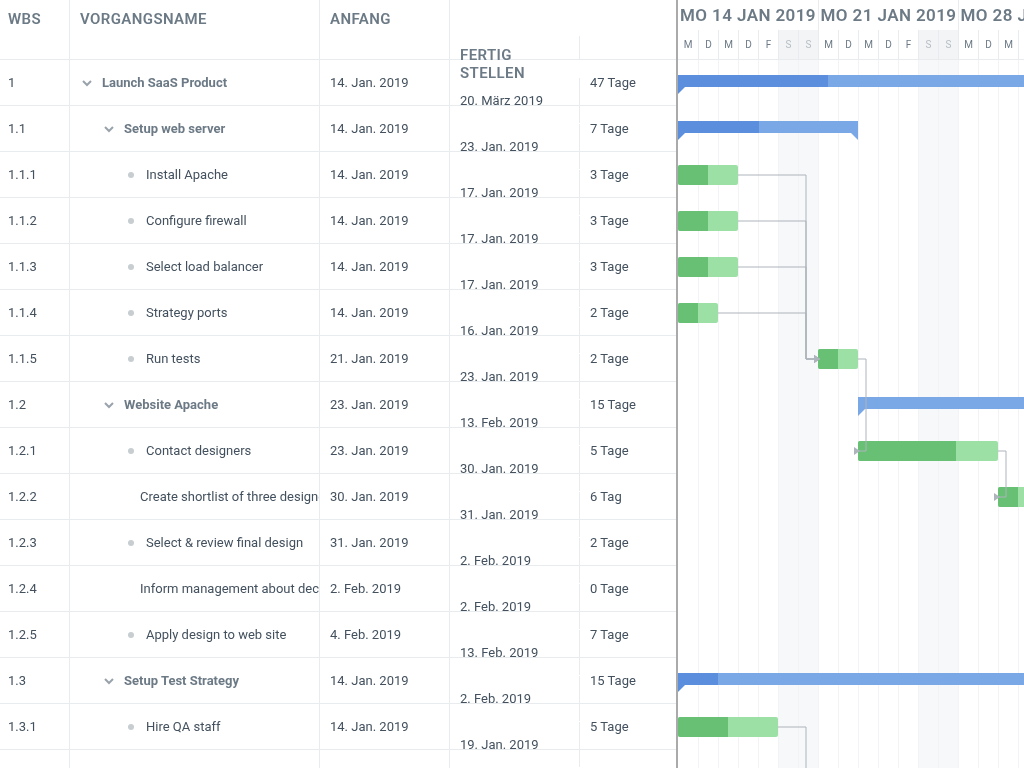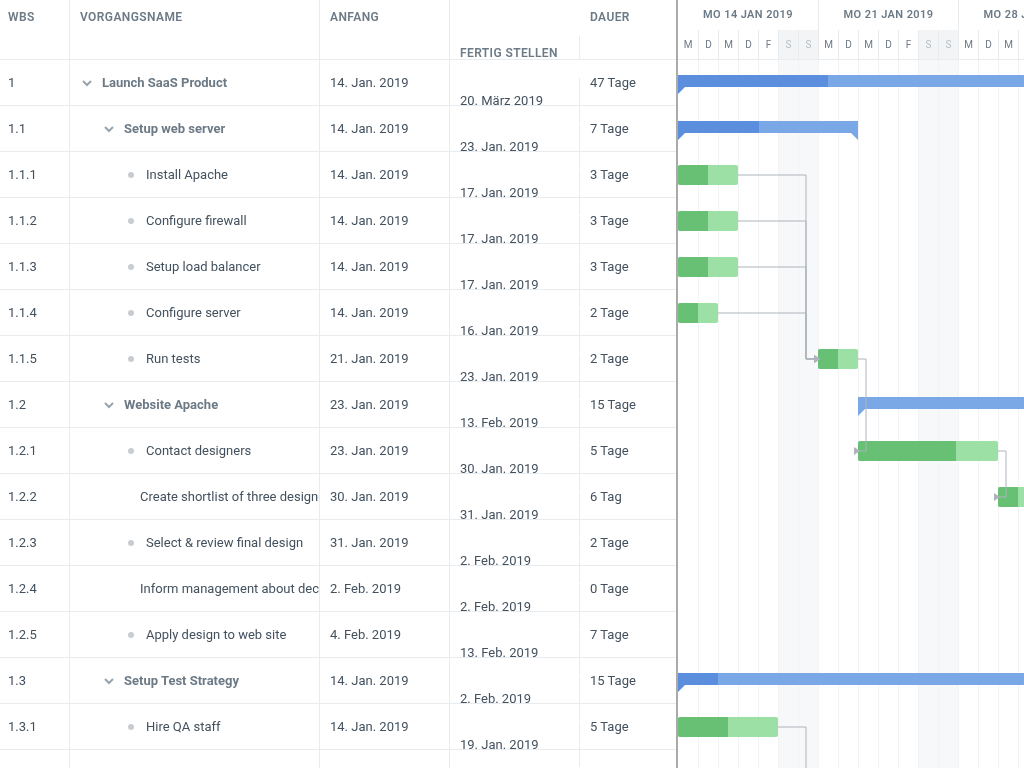--- a/index.html
+++ b/index.html
@@ -3,21 +3,21 @@
 <meta charset="utf-8">
 <style>
 * { box-sizing: border-box; margin: 0; padding: 0; }
 html, body { width: 1024px; height: 768px; overflow: hidden; font-family: -apple-system, "Segoe UI", Roboto, "Helvetica Neue", Arial, sans-serif; color: #43515e; }
 .app { display: flex; width: 1024px; height: 768px; }
 .grid { flex: 0 0 678px; display: flex; flex-direction: column; border-right: 2px solid #aaa; }
 .chart { flex: 1 1 auto; display: flex; flex-direction: column; position: relative; overflow: hidden; }
 
 
 .grid-head { display: flex; height: 60px; border-bottom: 1px solid #e9ecef; }
-.col { border-right: 1px solid #e9ecef; padding: 10px 10px; font-size: 12px; font-weight: 600; letter-spacing: .4px; color: #6c7a86; display: flex; align-items: flex-start; text-transform: uppercase; }
+.col { border-right: 1px solid #e9ecef; padding: 10px 10px; font-size: 15px; font-weight: 600; letter-spacing: .4px; color: #6c7a86; display: flex; align-items: flex-start; text-transform: uppercase; }
 .c-wbs   { flex: 0 0 70px; padding-left: 8px; }
 .c-name  { flex: 0 0 250px; }
 .c-start { flex: 0 0 130px; }
 .c-end   { flex: 0 0 130px; margin-top: 36px; }
 .c-dur   { flex: 0 0 96px; border-right: none; }
 
 
 .grid-body { flex: 1; overflow: hidden; }
 .row { display: flex; height: 46px; align-items: center; border-bottom: 1px solid #e9ecef; font-size: 13px; }
 .cell { border-right: 1px solid #e9ecef; height: 100%; display: flex; align-items: center; padding: 0 10px; overflow: hidden; white-space: nowrap; }
@@ -27,21 +27,21 @@
 .summary .c-name .name-text { font-weight: 700; color: #6c7a86; }
 .leaf .c-name .name-text { color: #43515e; }
 .chev { width: 14px; height: 14px; display: inline-flex; align-items: center; justify-content: center; }
 .chev svg { width: 10px; height: 10px; stroke: #9aa3ac; fill: none; stroke-width: 2; }
 .bullet { width: 6px; height: 6px; border-radius: 50%; background: #c8cdd2; margin: 0 4px; }
 
 
 .ch-head { height: 60px; border-bottom: 1px solid #e9ecef; display: flex; flex-direction: column; }
 .ch-weeks { flex: 1 1 50%; display: flex; }
 .ch-days  { flex: 1 1 50%; display: flex; }
-.wk { flex: 0 0 140px; border-left: 1px solid #e9ecef; display: flex; align-items: center; justify-content: center; font-size: 11px; font-weight: 600; color: #6c7a86; letter-spacing: .4px; }
+.wk { flex: 0 0 140px; border-left: 1px solid #e9ecef; display: flex; align-items: center; justify-content: center; font-size: 17px; font-weight: 600; color: #6c7a86; letter-spacing: .4px; }
 .wk:first-child { border-left: none; }
 .dy { flex: 0 0 20px; border-left: 1px solid #e9ecef; display: flex; align-items: center; justify-content: center; font-size: 10px; color: #6c7a86; }
 .dy:first-child { border-left: none; }
 .dy.wknd { background: #f3f4f6; color: #b7bdc3; }
 
 
 .ch-body { flex: 1; position: relative; overflow: hidden; }
 .ch-cols { position: absolute; inset: 0; display: flex; z-index: 0; }
 .cc { flex: 0 0 20px; border-left: 1px solid #f1f3f4; }
 .cc:first-child { border-left: none; }
@@ -68,21 +68,20 @@
 </head>
 <body>
 
 <div class="app">
   <div class="grid">
     <div class="grid-head">
       <div class="col c-wbs">WBS</div>
       <div class="col c-name">VORGANGSNAME</div>
       <div class="col c-start">ANFANG</div>
       <div class="col c-end">FERTIG STELLEN</div>
-      <div class="col c-dur">DAUER</div>
     </div>
     <div class="grid-body" id="grid-body">
         <div class="row summary">
           <div class="cell c-wbs">1</div>
           <div class="cell c-name" style="padding-left:10px">
             <span class="chev">
               <svg viewBox="0 0 10 10">
                 <path d="M1 3 L5 7 L9 3"></path>
               </svg>
             </span>
@@ -123,31 +122,31 @@
             <span class="name-text">Configure firewall</span>
           </div>
           <div class="cell c-start">14. Jan. 2019</div>
           <div class="cell c-end">17. Jan. 2019</div>
           <div class="cell c-dur">3 Tage</div>
         </div>
         <div class="row leaf">
           <div class="cell c-wbs">1.1.3</div>
           <div class="cell c-name" style="padding-left:54px">
             <span class="bullet"></span>
-            <span class="name-text">Setup load balancer</span>
+            <span class="name-text">Select load balancer</span>
           </div>
           <div class="cell c-start">14. Jan. 2019</div>
           <div class="cell c-end">17. Jan. 2019</div>
           <div class="cell c-dur">3 Tage</div>
         </div>
         <div class="row leaf">
           <div class="cell c-wbs">1.1.4</div>
           <div class="cell c-name" style="padding-left:54px">
             <span class="bullet"></span>
-            <span class="name-text">Configure server</span>
+            <span class="name-text">Strategy ports</span>
           </div>
           <div class="cell c-start">14. Jan. 2019</div>
           <div class="cell c-end">16. Jan. 2019</div>
           <div class="cell c-dur">2 Tage</div>
         </div>
         <div class="row leaf">
           <div class="cell c-wbs">1.1.5</div>
           <div class="cell c-name" style="padding-left:54px">
             <span class="bullet"></span>
             <span class="name-text">Run tests</span>

